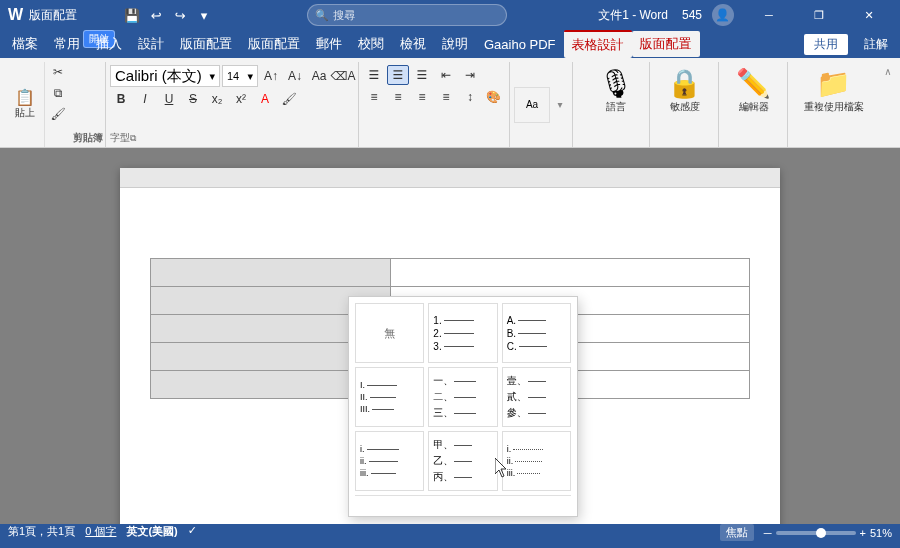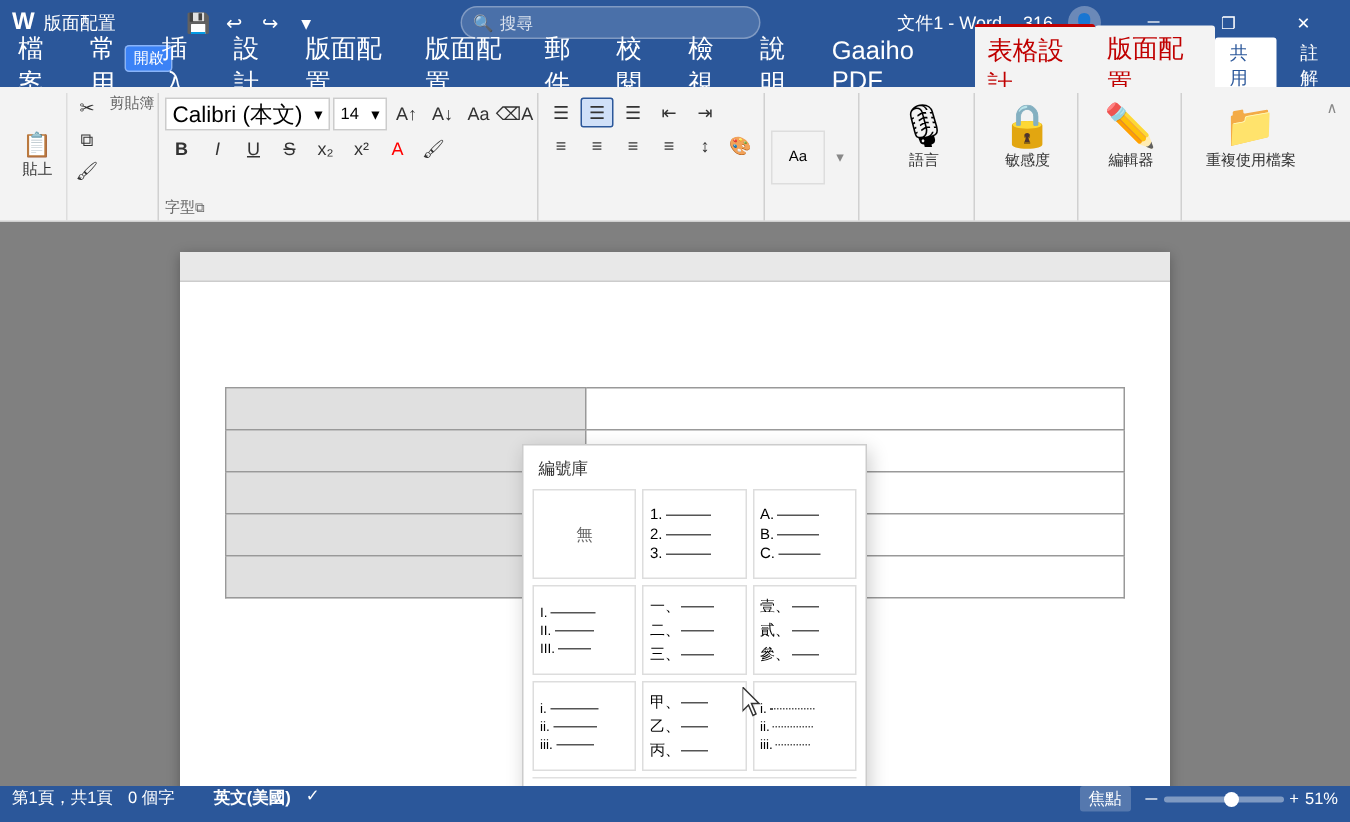--- a/index.html
+++ b/index.html
@@ -32,21 +32,21 @@
 
     
     #menu-bar {
       height: 28px;
       background: #2b579a;
       display: flex;
       align-items: center;
       padding: 0 4px;
       color: white;
     }
-    .menu-item { padding: 4px 8px; cursor: pointer; font-size: 17px; border-radius: 2px; }
+    .menu-item { padding: 4px 8px; cursor: pointer; font-size: 13px; border-radius: 2px; }
     .ribbon-right { margin-left: auto; display: flex; align-items: center; gap: 8px; }
     .share-btn { background: white; color: #2b579a; padding: 2px 10px; border-radius: 2px; font-size: 12px; cursor: pointer; }
     .comment-btn { color: white; font-size: 12px; cursor: pointer; padding: 2px 8px; }
 
     
     #ribbon {
       height: 90px;
       background: #f3f3f3;
       border-bottom: 1px solid #d0d0d0;
       display: flex;
@@ -187,21 +187,21 @@
     </div>
   </div>
   <div id="title-center">
     <div id="search-bar">
       <span>🔍</span>
       <span>搜尋</span>
     </div>
   </div>
   <div id="title-right">
     <span style="font-size:12px; margin-right:10px;">文件1 - Word</span>
-    <span style="margin-right:6px;">316</span>
+    <span style="margin-right:6px;">545</span>
     <span style="width:22px;height:22px;border-radius:50%;background:rgba(255,255,255,0.3);display:inline-flex;align-items:center;justify-content:center;margin-right:8px;">👤</span>
     <div class="title-btn">─</div>
     <div class="title-btn">❐</div>
     <div class="title-btn close">✕</div>
   </div>
 </div>
 
 <div id="menu-bar">
   <span class="menu-item">檔案</span>
   <span class="menu-item">常用</span>
@@ -229,21 +229,21 @@
       <div class="ribbon-btn" style="flex:1;flex-direction:column;">
         <span class="icon">📋</span>
         <span>貼上</span>
       </div>
     </div>
     <div style="display:flex;flex-direction:column;padding:0 2px;gap:1px;">
       <div class="ribbon-btn-small" title="Cut">✂</div>
       <div class="ribbon-btn-small" title="Copy">⧉</div>
       <div class="ribbon-btn-small" title="Format Painter">🖌</div>
     </div>
-    <div style="display:flex;align-items:flex-start;padding-bottom:2px;padding-left:2px;">
+    <div style="display:flex;align-items:flex-end;padding-bottom:2px;padding-left:2px;font-weight:bold;">
       <span style="font-size:10px;color:#666;">剪貼簿</span>
     </div>
   </div>
 
   <div class="ribbon-group" style="padding:2px 4px;">
     <div class="ribbon-row">
       <div class="font-box font-name-box">
         <span style="font-size:15px;">Calibri (本文)</span>
         <span style="margin-left:auto;">▾</span>
       </div>
@@ -351,21 +351,20 @@
       </tr>
       <tr>
         <td></td>
         <td></td>
       </tr>
     </tbody>
       </table>
   </div>
 
   <div id="dropdown-panel">
-    <div class="panel-title">編號庫</div>
     <div class="list-grid">
 
       <div class="list-cell" style="align-items:center;justify-content:center;">
         <span style="font-size:11px;color:#666;">無</span>
       </div>
 
       <div class="list-cell">
         <div style="font-size:10px;display:flex;align-items:center;gap:2px;margin:1px 0;">
             <span>1.</span>
             <div style="width:30px;height:1px;background:#555;"></div>
@@ -496,21 +495,21 @@
 
   <div style="position:absolute;top:310px;left:495px;z-index:300;pointer-events:none;">
     <svg width="16" height="20" viewBox="0 0 16 20">
       <polygon points="0,0 0,16 4,12 7,19 9,18 6,11 11,11" fill="white" stroke="#333" stroke-width="1"></polygon>
     </svg>
   </div>
 </div>
 
 <div id="status-bar">
   <span style="margin-right:10px;">第1頁，共1頁</span>
-  <span style="margin-right:26px;">0 個字</span>
+  <span style="margin-right:10px;text-decoration:underline;">0 個字</span>
   <span style="margin-right:10px;font-weight:bold;">英文(美國)</span>
   <span>✓</span>
   <div class="status-right">
     <span style="background:rgba(255,255,255,0.2);padding:1px 6px;border-radius:2px;cursor:pointer;">焦點</span>
     <div class="zoom-control">
       <span style="cursor:pointer;">─</span>
       <div class="zoom-slider">
         <div class="zoom-thumb"></div>
       </div>
       <span style="cursor:pointer;">+</span>

